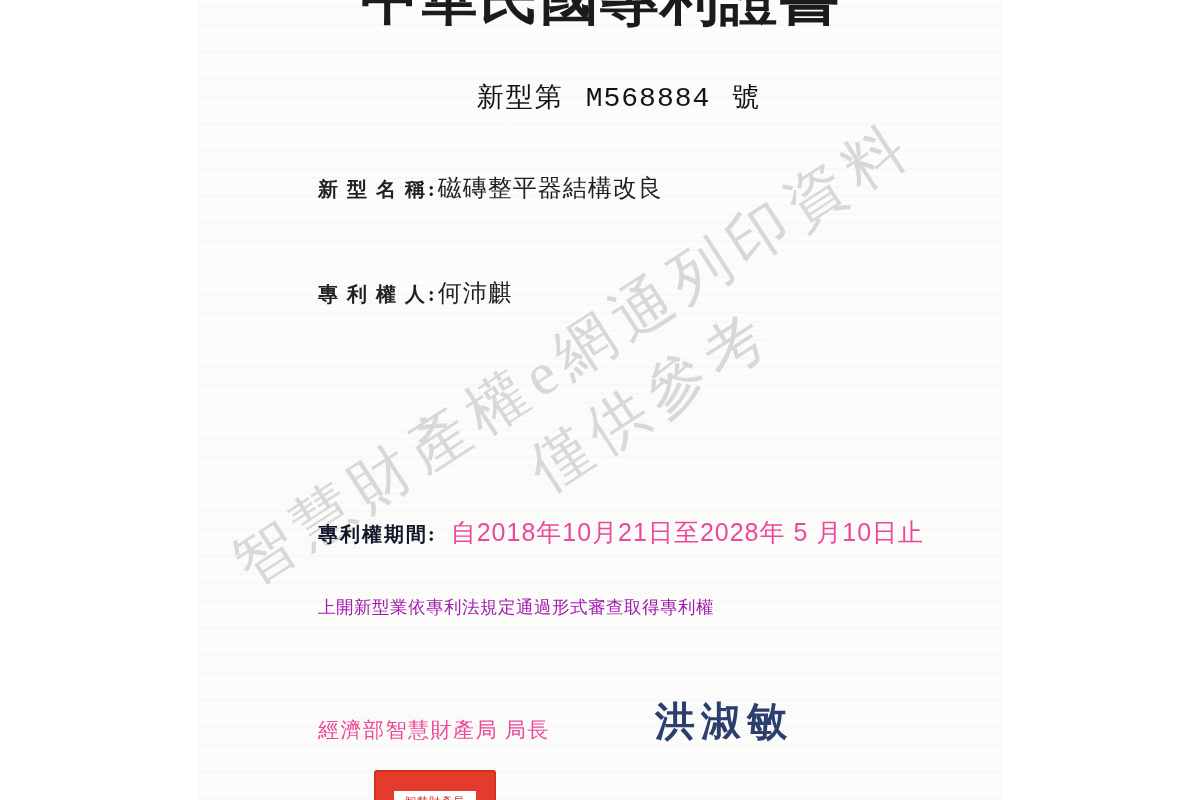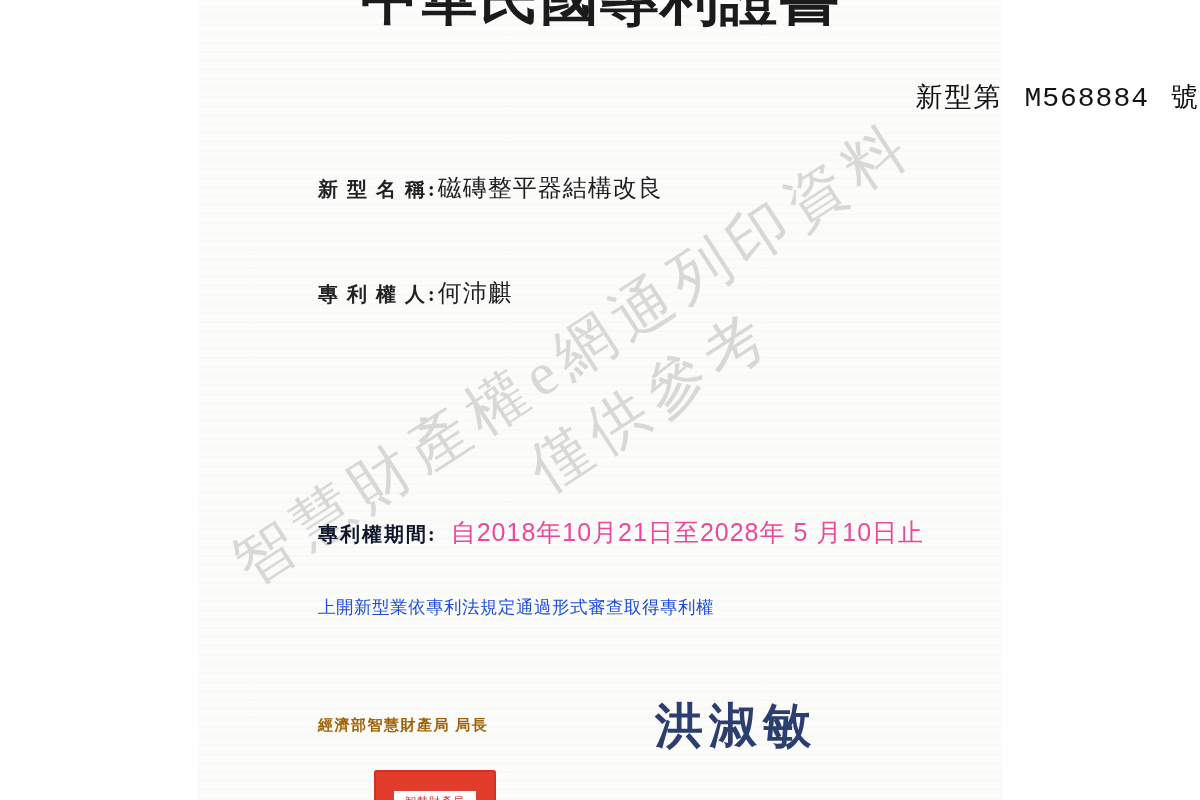--- a/index.html
+++ b/index.html
@@ -24,21 +24,21 @@
   }
   .wm-1{left:240px;top:540px;}
   .wm-2{left:535px;top:446px;}
   
   .title{
     position:absolute;left:0;right:0;top:-31px;text-align:center;
     font-size:59px;line-height:1;font-weight:900;letter-spacing:1px;color:#1b1b1b;
   }
   
   .cert-no{
-    position:absolute;left:4px;right:0;top:79px;text-align:right;
+    position:absolute;left:4px;right:0;top:79px;text-align:center;
     font-size:27px;color:#141414;letter-spacing:2px;padding-left:34px;
   }
   .cert-no .num{
     font-family:"Liberation Mono","DejaVu Sans Mono",monospace;
     font-size:28px;letter-spacing:1px;margin:0 22px;
   }
   
   .field-row{position:absolute;left:318px;line-height:1.15;}
   .row-name{top:175px;}
   .row-owner{top:280px;}
@@ -49,30 +49,30 @@
   
   .period-row{position:absolute;left:318px;top:518px;line-height:1.15;}
   .p-label{font-size:20px;letter-spacing:2px;font-weight:600;color:#0f172a;}
   .p-value{
     font-size:25px;margin-left:14px;letter-spacing:1px;color:#ec4899;
     font-family:"Liberation Sans","DejaVu Sans",sans-serif;
   }
   
   .legal{
     position:absolute;left:318px;top:594px;
-    font-size:17.5px;line-height:27px;letter-spacing:0.5px;color:#1d4ed8;
+    font-size:17.5px;line-height:27px;letter-spacing:0.5px;color:#a21caf;
   }
   
   .issuer{
     position:absolute;left:318px;top:716px;
-    font-size:15px;letter-spacing:1.5px;font-weight:700;color:#a16207;
+    font-size:21px;letter-spacing:1.5px;font-weight:400;color:#ec4899;
   }
   .signature{
     position:absolute;left:655px;top:700px;line-height:1.1;
-    font-size:48px;font-weight:700;letter-spacing:6px;color:#2b3e6d;
+    font-size:40px;font-weight:700;letter-spacing:6px;color:#2b3e6d;
   }
   
   .seal{
     position:absolute;left:374px;top:770px;width:122px;height:46px;
     background:#e43c2c;border-radius:3px;
     box-shadow:inset 0 0 0 2px rgba(200,40,25,0.55);
   }
   .seal-inner{
     position:absolute;left:20px;right:20px;top:21px;height:20px;
     background:#ffffff;overflow:hidden;text-align:center;

